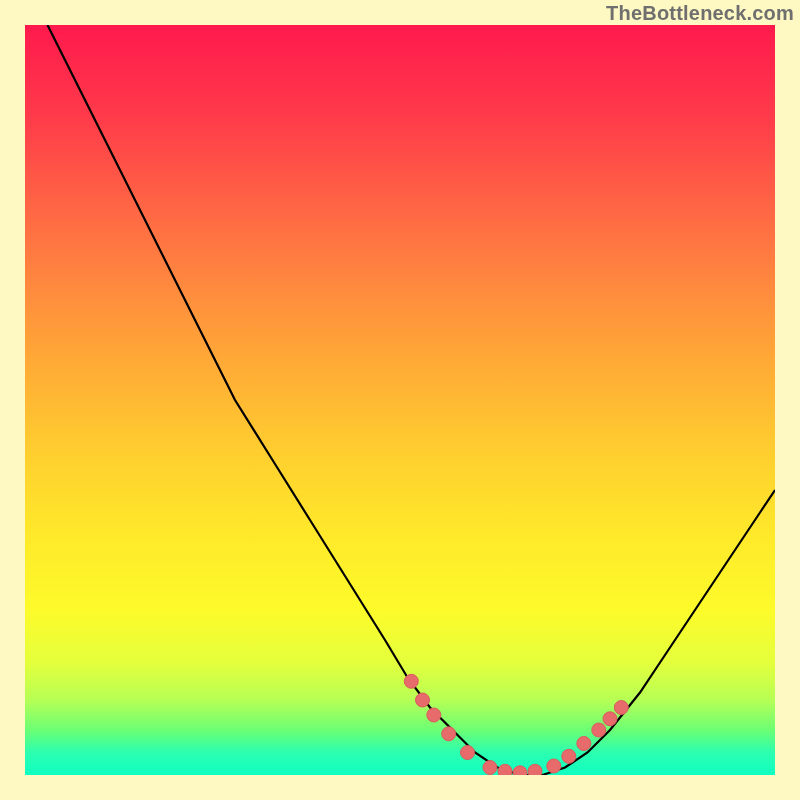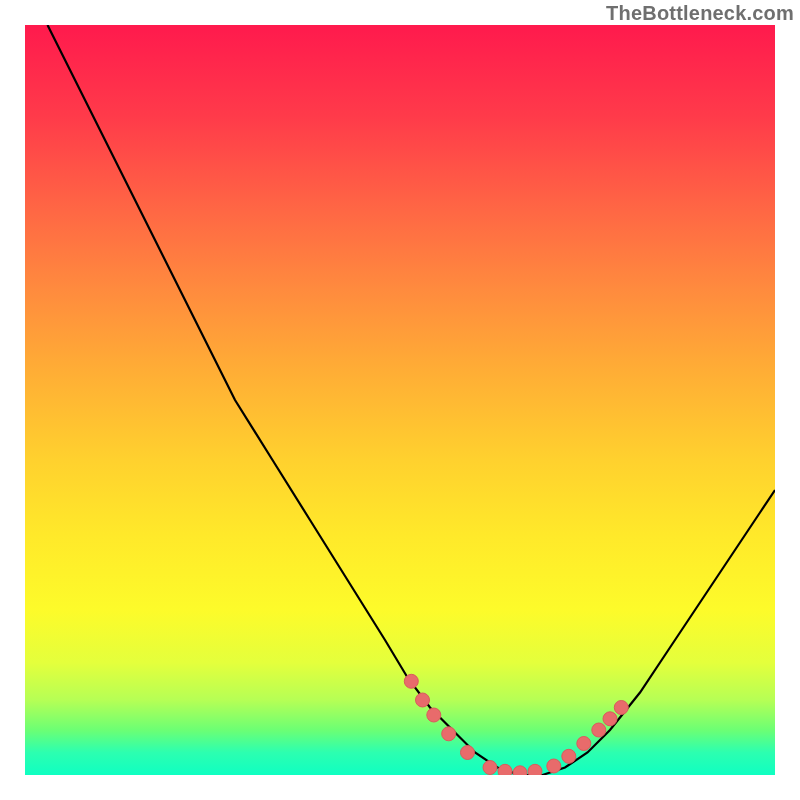--- a/index.html
+++ b/index.html
@@ -1,21 +1,21 @@
 <!DOCTYPE html>
 <html><head>
 <meta charset="utf-8">
 <style>
   * { margin: 0; padding: 0; box-sizing: border-box; }
   html, body { width: 800px; height: 800px; overflow: hidden; background: #000; }
   .stage {
     position: relative;
     width: 800px;
     height: 800px;
-    background: #ffffff;
+    background: #fef9c3;
   }
   .plot-area {
     position: absolute;
     left: 25px;
     top: 25px;
     width: 750px;
     height: 750px;
     background: linear-gradient(
       to bottom,
       #ff1a4d 0%,

